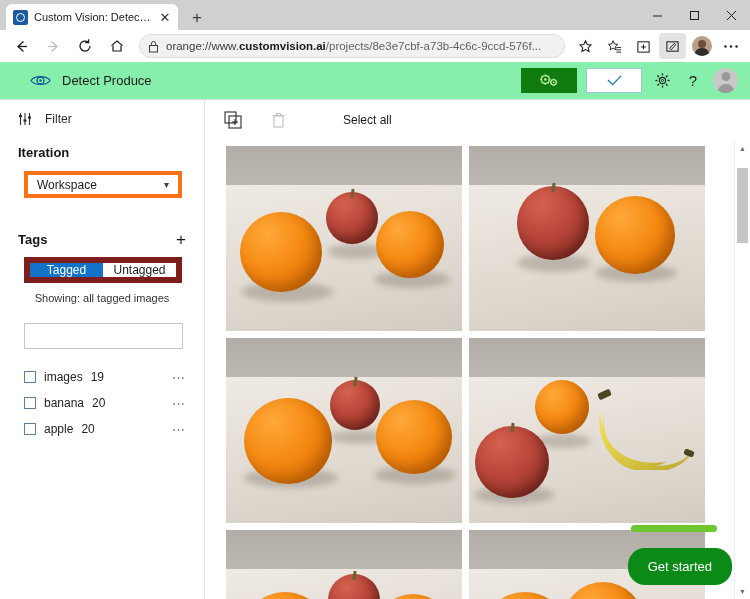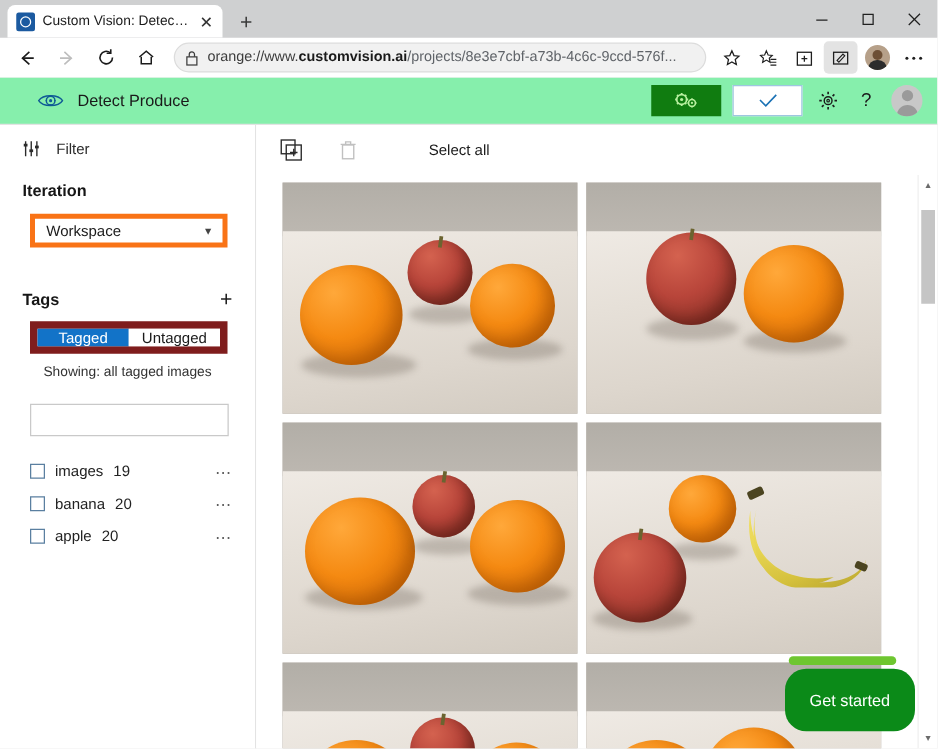--- a/index.html
+++ b/index.html
@@ -387,21 +387,21 @@
   .get-started-pill {
     position: absolute;
     right: 33px; bottom: 67px;
     width: 86px; height: 7px;
     background: #6ec630;
     border-radius: 4px;
   }
   .get-started-btn {
     position: absolute;
     right: 18px; bottom: 14px;
-    height: 50px;
+    height: 37px;
     padding: 12px 20px;
     background: #0b8a18;
     color: #ffffff;
     border-radius: 17px;
     display: flex; align-items: center; justify-content: center;
     font-size: 13px;
   }
 </style>
 </head>
 <body>

